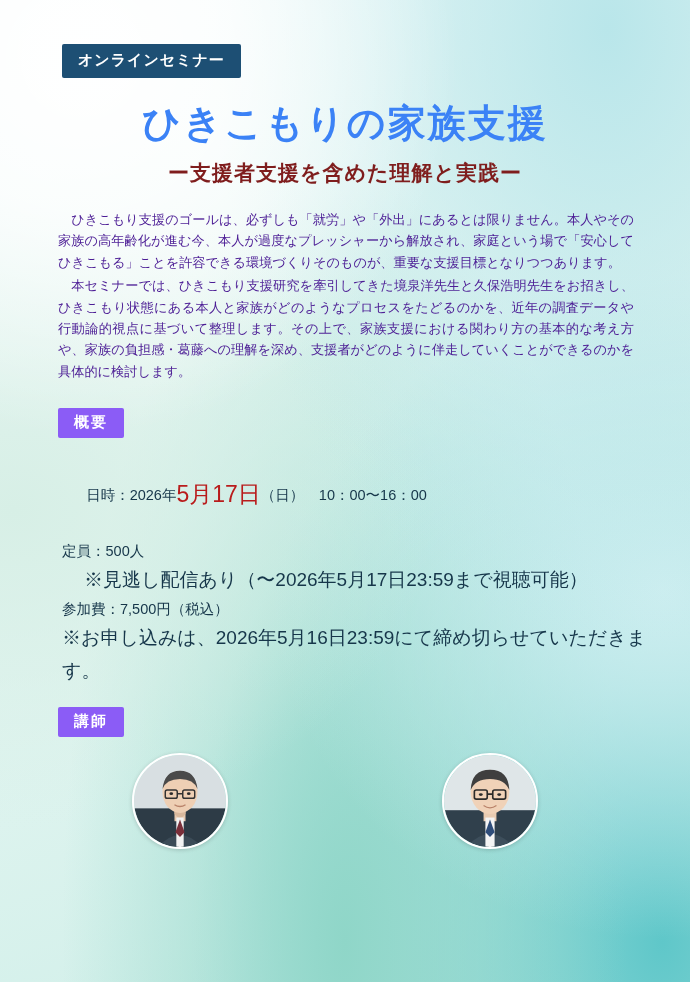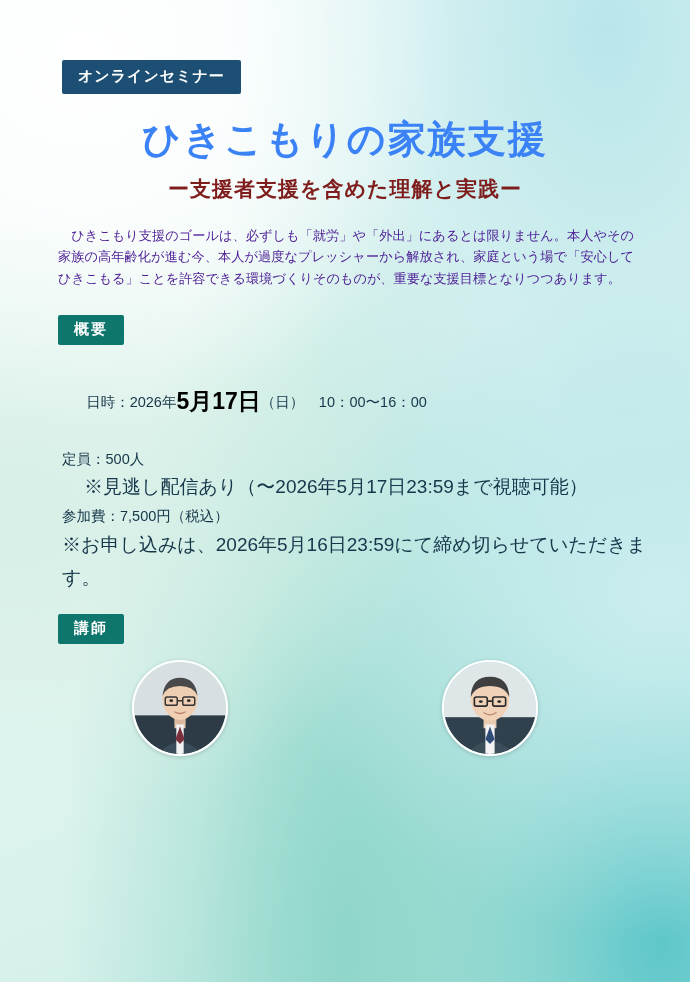--- a/index.html
+++ b/index.html
@@ -21,21 +21,21 @@
   }
   .sheet {
     position: absolute;
     inset: 0;
     padding: 0 40px;
   }
 
   
   .badge-seminar {
     display: inline-block;
-    margin-top: 60px;
+    margin-top: 44px;
     margin-left: 22px;
     background: #1d4f74;
     color: #ffffff;
     font-size: 15px;
     font-weight: bold;
     letter-spacing: 1px;
     padding: 7px 16px 8px 16px;
     border-radius: 2px;
   }
   .title-main {
@@ -64,43 +64,43 @@
     color: #4c1d95;
     font-size: 13.2px;
     line-height: 1.62;
     text-align: justify;
   }
   .body-copy p { text-indent: 1em; margin-bottom: 2px; }
 
   
   .sec-head {
     display: inline-block;
-    background: #0f766e;
+    background: #8b5cf6;
     color: #fff;
     font-size: 15px;
     font-weight: bold;
     letter-spacing: 2px;
     padding: 5px 16px 6px 16px;
     border-radius: 2px;
   }
   .sec-head-wrap { margin-top: 26px; padding-left: 18px; }
 
   
   .outline {
     margin-top: 12px;
     padding-left: 22px;
     color: #16364a;
     font-size: 14.5px;
     line-height: 1.72;
   }
   .outline .row { white-space: pre-wrap; }
   .outline .big-date {
     font-size: 23px;
-    font-weight: bold;
-    color: #000000;
+    font-weight: normal;
+    color: #b91c1c;
     vertical-align: -2px;
   }
   .outline .note { font-size: 19px; }
 
   
   .speakers {
     margin-top: 16px;
     display: flex;
     justify-content: center;
     gap: 130px;
@@ -123,20 +123,21 @@
 
 <div class="sheet">
 
   <div class="badge-seminar">オンラインセミナー</div>
 
   <div class="title-main">ひきこもりの家族支援</div>
   <div class="title-sub">ー支援者支援を含めた理解と実践ー</div>
 
   <div class="body-copy">
     <p>ひきこもり支援のゴールは、必ずしも「就労」や「外出」にあるとは限りません。本人やその家族の高年齢化が進む今、本人が過度なプレッシャーから解放され、家庭という場で「安心してひきこもる」ことを許容できる環境づくりそのものが、重要な支援目標となりつつあります。</p>
+    <p>本セミナーでは、ひきこもり支援研究を牽引してきた境泉洋先生と久保浩明先生をお招きし、ひきこもり状態にある本人と家族がどのようなプロセスをたどるのかを、近年の調査データや行動論的視点に基づいて整理します。その上で、家族支援における関わり方の基本的な考え方や、家族の負担感・葛藤への理解を深め、支援者がどのように伴走していくことができるのかを具体的に検討します。</p>
   </div>
 
   <div class="sec-head-wrap">
     <span class="sec-head">概要</span>
   </div>
 
   <div class="outline">
     <div class="row">
       <span>日時：2026年</span><span class="big-date">5月17日</span><span>（日）　10：00〜16：00</span>
     </div>

